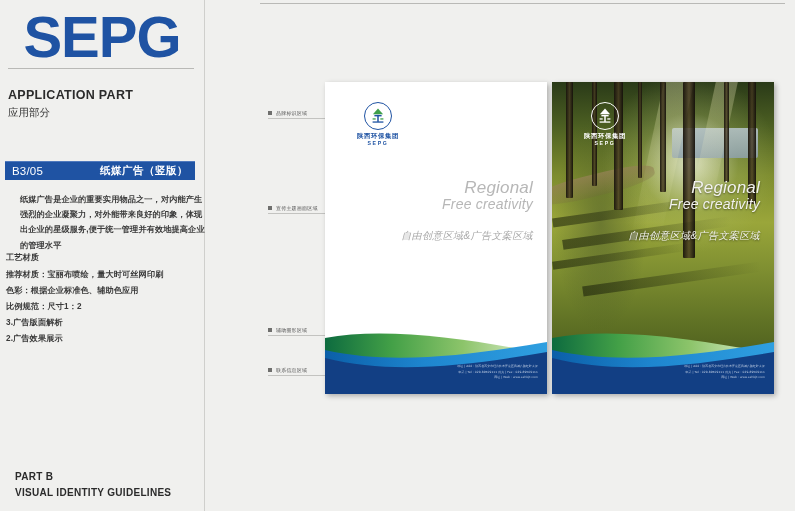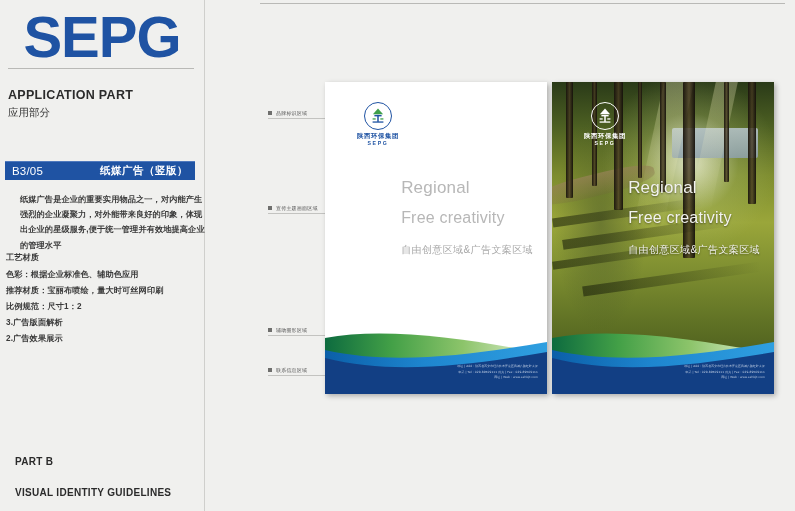--- a/index.html
+++ b/index.html
@@ -58,21 +58,21 @@
   .spec{
     position:absolute;left:6px;top:250px;width:190px;
     font-size:8.2px;line-height:1.95;color:#3a3a3a;font-weight:700;
     letter-spacing:.1px;
   }
   .spec .head{margin-bottom:1px;}
   .spec .item{}
 
   .footer-left{position:absolute;left:15px;bottom:13px;width:190px;}
   .footer-left .l1{font-size:10px;font-weight:700;color:#2b2b2b;letter-spacing:.3px;}
-  .footer-left .l2{font-size:10px;font-weight:700;color:#2b2b2b;letter-spacing:.3px;margin-top:20px;}
+  .footer-left .l2{font-size:10px;font-weight:700;color:#2b2b2b;letter-spacing:.3px;margin-top:5px;}
 
   
   .stage{position:absolute;left:205px;top:0;right:0;bottom:0;}
   .top-rule{position:absolute;left:55px;top:3px;right:10px;height:1px;background:#b9b9b6;}
 
   
   .callout{position:absolute;display:flex;align-items:center;}
   .callout .sq{
     width:4px;height:4px;background:#6f6f6d;margin-right:4px;flex:0 0 auto;
   }
@@ -125,23 +125,23 @@
     margin-top:3px;line-height:1;white-space:nowrap;
   }
   .lockup .en{
     font-size:5.2px;font-weight:700;color:#1f53a3;letter-spacing:1.6px;
     margin-top:1.5px;line-height:1;
   }
   .lockup.light .mark{border-color:#fff;}
   .lockup.light .cn,.lockup.light .en{color:#fff;}
 
   
-  .headline{position:absolute;}
+  .headline{position:absolute;text-align:right;font-style:italic;}
   .headline .h1{font-size:17px;color:#b7b7b7;line-height:1.12;font-weight:400;letter-spacing:.2px;}
-  .headline .h2{font-size:16px;color:#b7b7b7;line-height:1.12;font-weight:400;letter-spacing:.2px;margin-top:12px;}
+  .headline .h2{font-size:14px;color:#b7b7b7;line-height:1.12;font-weight:400;letter-spacing:.2px;}
   .headline .sub{font-size:10px;color:#a8a8a8;margin-top:16px;letter-spacing:.4px;}
   .headline.light .h1,.headline.light .h2{color:#f2f2ee;text-shadow:0 1px 2px rgba(0,0,0,.45);}
   .headline.light .sub{color:#f2f2ee;text-shadow:0 1px 2px rgba(0,0,0,.45);}
 
   
   .wave{position:absolute;left:0;right:0;bottom:0;height:70px;}
   .wave svg{display:block;width:100%;height:100%;}
 
   .contact{
     position:absolute;right:9px;bottom:13px;text-align:right;
@@ -168,22 +168,22 @@
 
     <div class="sect-bar">
       <span class="code">B3/05</span>
       <span class="title">纸媒广告（竖版）</span>
     </div>
 
     <div class="body-copy">纸媒广告是企业的重要实用物品之一，对内能产生强烈的企业凝聚力，对外能带来良好的印象，体现出企业的星级服务,便于统一管理并有效地提高企业的管理水平</div>
 
     <div class="spec">
       <div class="head">工艺材质</div>
+      <div class="item">推荐材质：宝丽布喷绘，量大时可丝网印刷</div>
       <div class="item">色彩：根据企业标准色、辅助色应用</div>
-      <div class="item">推荐材质：宝丽布喷绘，量大时可丝网印刷</div>
       <div class="item">比例规范：尺寸1：2</div>
       <div class="item">3.广告版面解析</div>
       <div class="item">2.广告效果展示</div>
     </div>
 
     <div class="footer-left">
       <div class="l1">PART B</div>
       <div class="l2">VISUAL IDENTITY GUIDELINES</div>
     </div>
   </div>

